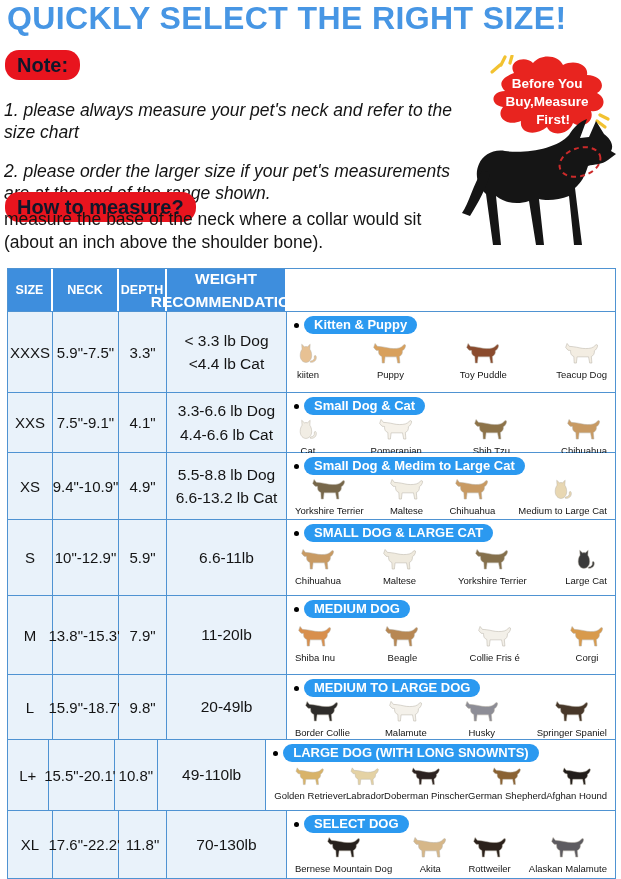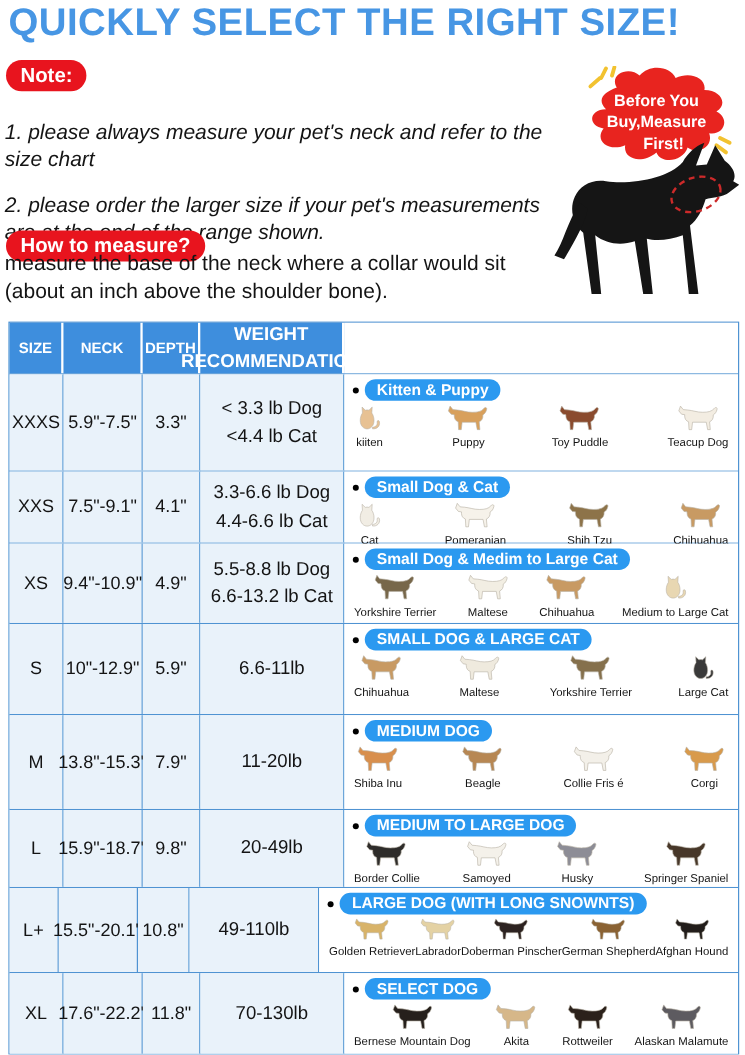--- a/index.html
+++ b/index.html
@@ -2,22 +2,22 @@
 <html style="--c-title: #4796e4; --c-red: #e8141e; --c-header: #3e8edd; --c-pill: #2b99f0; --c-border: #4f93d2; --c-cellbg: #e9f2fa; --c-yellow: #f2c230; --c-dog_black: #151515; --c-collar_red: #cc2a2a;"><head>
 <meta charset="utf-8">
 <style>
   html,body{margin:0;padding:0;background:#fff;}
   body{width:621px;height:879px;font-family:"Liberation Sans",sans-serif;}
   .page{position:relative;width:621px;height:879px;overflow:hidden;background:#fff;}
 
   .title{position:absolute;top:0px;left:7px;font-size:32px;font-weight:800;
          color:var(--c-title);letter-spacing:.4px;white-space:nowrap;}
 
-  .rpill{position:absolute;background:var(--c-red);color:#ffffff;font-weight:700;
-         font-size:17px;padding:2px 12px;border-radius:14px;line-height:1.3;}
+  .rpill{position:absolute;background:var(--c-red);color:#0f172a;font-weight:700;
+         font-size:20px;padding:2px 12px;border-radius:14px;line-height:1.3;}
   .note-pill{top:50px;left:5px;}
   .measure-pill{top:192px;left:5px;}
 
   .note-text{position:absolute;top:83px;left:4px;width:460px;font-size:17.5px;
              color:#141414;line-height:1.28;}
   .note-text p{margin:16px 0 2px 0;font-style:italic;}
   .measure-text{position:absolute;top:208px;left:4px;width:445px;font-size:17.5px;
                 color:#141414;line-height:1.3;}
 
   .illus{position:absolute;top:55px;left:437px;}
@@ -38,21 +38,21 @@
   .c-size{width:45px;}
   .c-neck{width:66px;}
   .c-depth{width:48px;}
   .c-weight{width:120px;white-space:pre-line;font-size:15.5px;line-height:1.5;}
   .c-breed{flex:1;background:#fff;flex-direction:column;align-items:stretch;
            justify-content:flex-start;padding:2px 4px 0 6px;border-right:none;}
   .cat-line{display:flex;align-items:center;gap:5px;margin:2px 0 0 1px;}
   .bullet{width:5px;height:5px;background:#000;border-radius:50%;flex:0 0 auto;}
   .bpill{background:var(--c-pill);color:#fff;font-weight:700;font-size:13px;
          padding:1px 10px 2px 10px;border-radius:10px;white-space:nowrap;}
-  .figs{flex:1;display:flex;justify-content:space-between;align-items:flex-start;
+  .figs{flex:1;display:flex;justify-content:space-between;align-items:center;
         padding:0 4px 7px 2px;}
   .fig{display:flex;flex-direction:column;align-items:center;justify-content:flex-end;}
   .fig svg{display:block;}
   .fig svg use{stroke:#b9b2a6;stroke-width:.45px;}
   .fig-label{font-size:9.5px;color:#141414;margin-top:2px;white-space:nowrap;}
   .hidden-defs{position:absolute;width:0;height:0;overflow:hidden;}
 </style>
 </head>
 <body>
 
@@ -315,21 +315,21 @@
               <div class="fig">
                 <svg width="40" height="28" viewBox="0 0 32 24" fill="#2e2c2a">
                   <use href="#icon-dog"></use>
                 </svg>
                 <div class="fig-label">Border Collie</div>
               </div>
               <div class="fig">
                 <svg width="40" height="28" viewBox="0 0 32 24" fill="#f4f1ea">
                   <use href="#icon-dog"></use>
                 </svg>
-                <div class="fig-label">Samoyed</div>
+                <div class="fig-label">Malamute</div>
               </div>
               <div class="fig">
                 <svg width="40" height="28" viewBox="0 0 32 24" fill="#8d8d96">
                   <use href="#icon-dog"></use>
                 </svg>
                 <div class="fig-label">Husky</div>
               </div>
               <div class="fig">
                 <svg width="40" height="28" viewBox="0 0 32 24" fill="#473729">
                   <use href="#icon-dog"></use>

